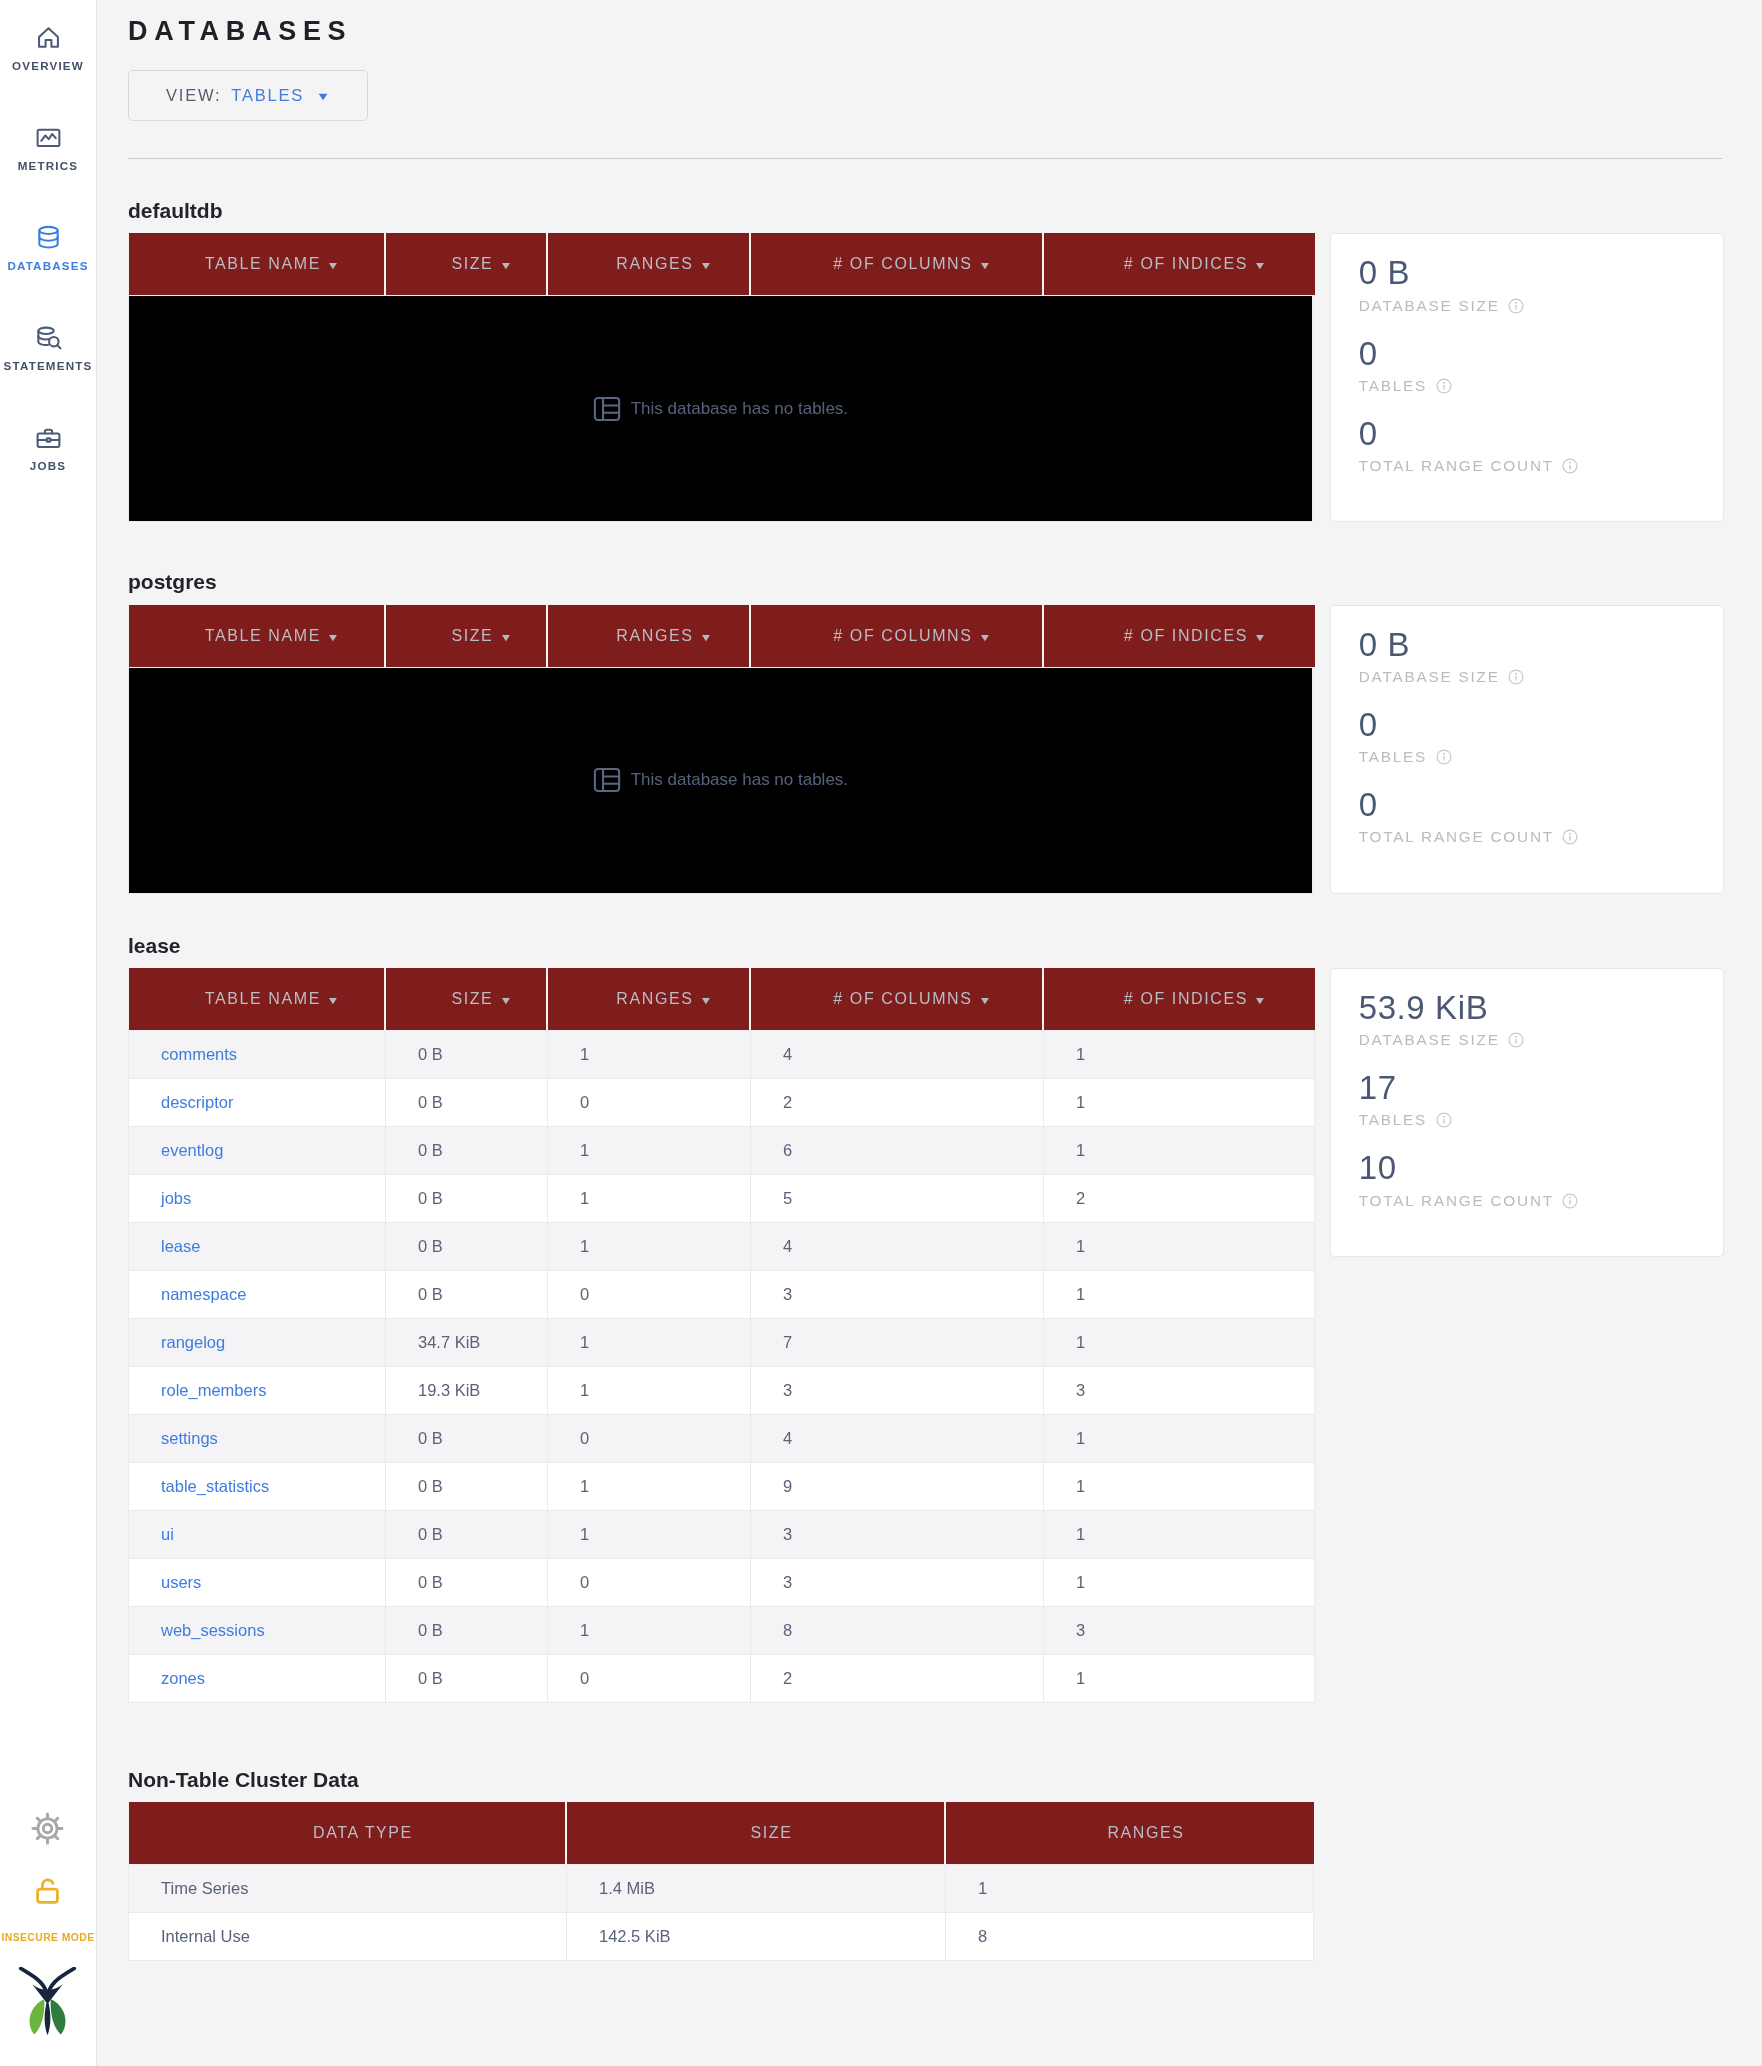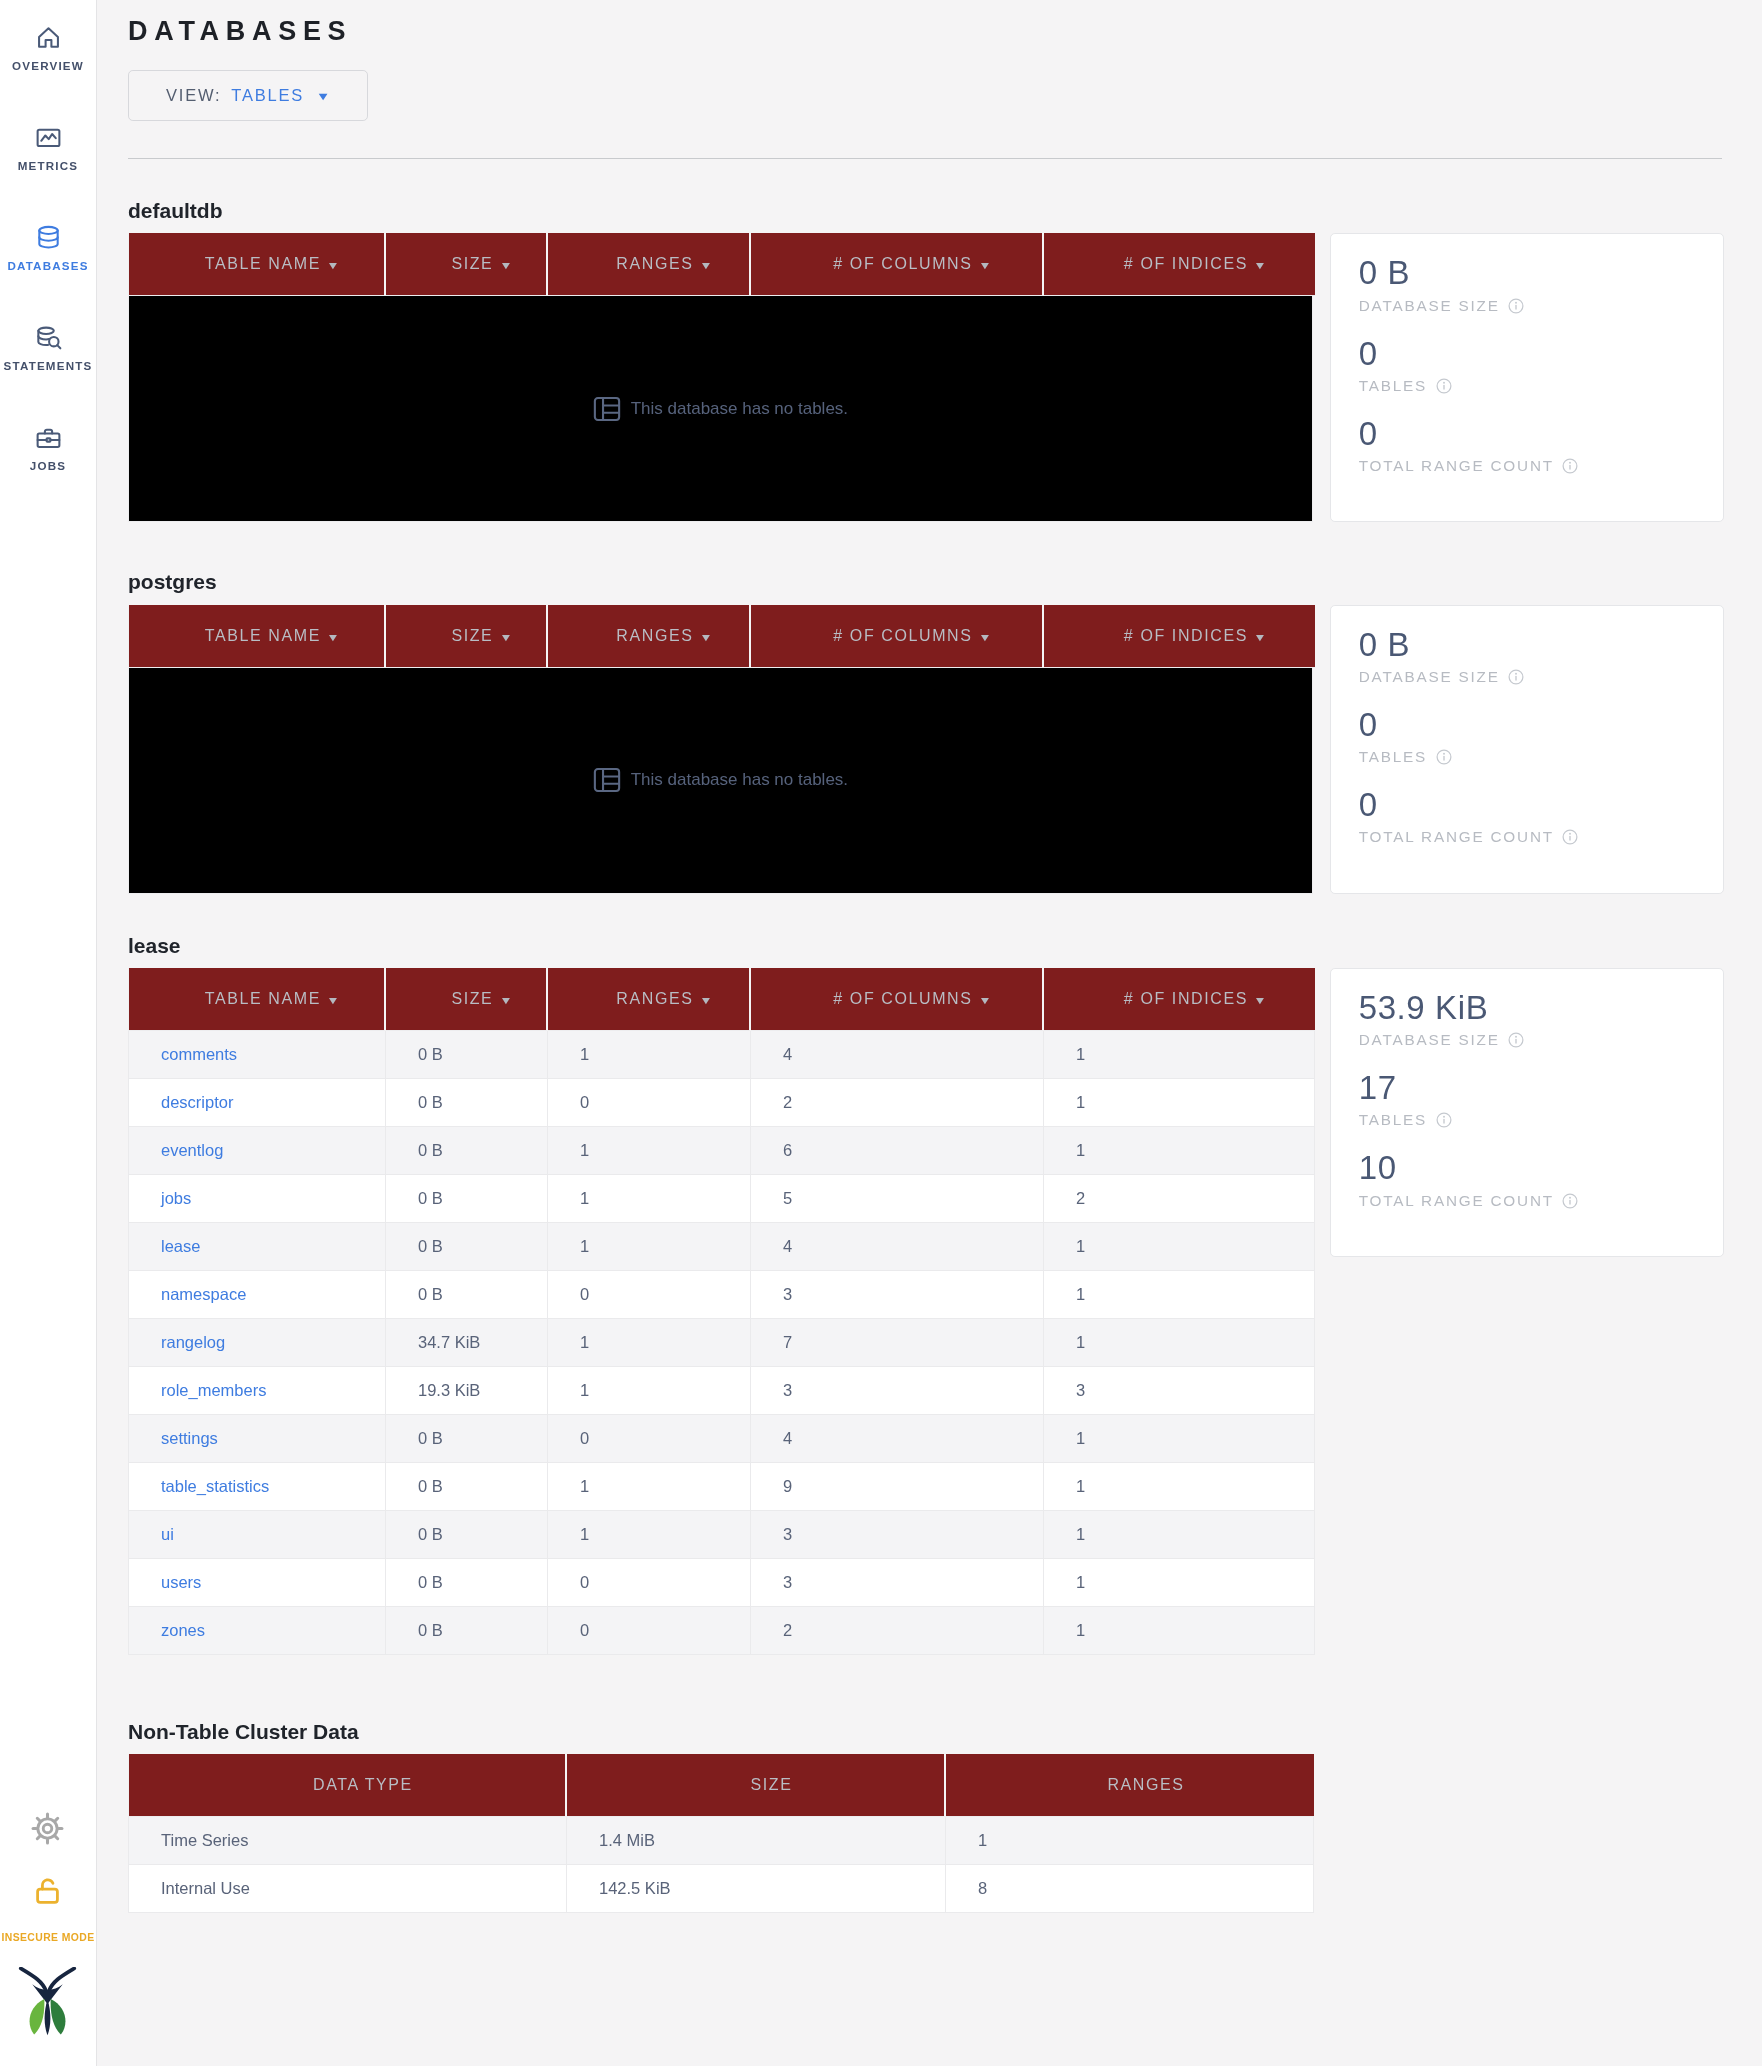--- a/index.html
+++ b/index.html
@@ -454,20 +454,27 @@
               <td>1</td>
             </tr>
             <tr>
               <td><a>users</a></td>
               <td>0 B</td>
               <td>0</td>
               <td>3</td>
               <td>1</td>
             </tr>
             <tr>
+              <td><a>web_sessions</a></td>
+              <td>0 B</td>
+              <td>1</td>
+              <td>8</td>
+              <td>3</td>
+            </tr>
+            <tr>
               <td><a>zones</a></td>
               <td>0 B</td>
               <td>0</td>
               <td>2</td>
               <td>1</td>
             </tr>
           </tbody>
         </table>
       </div>
 

